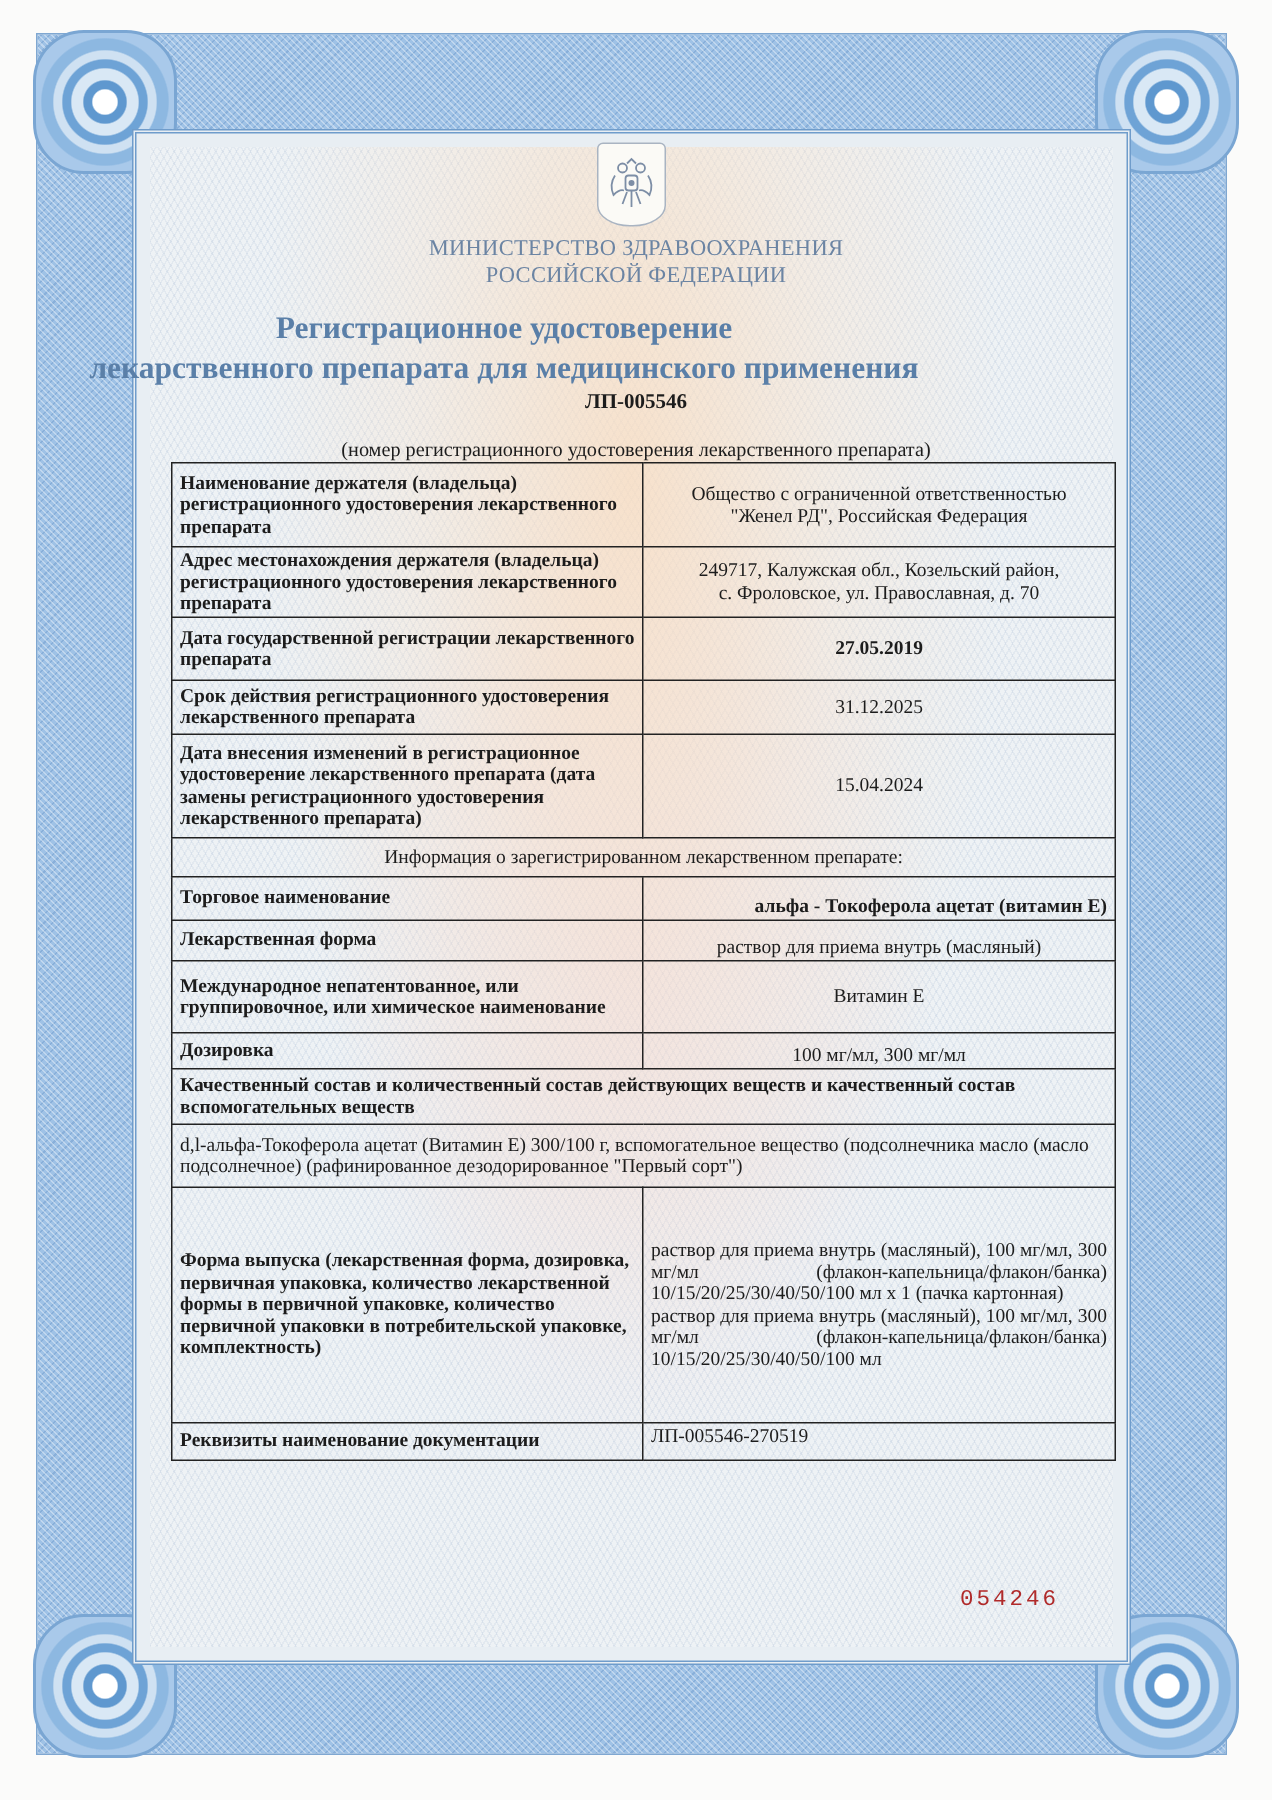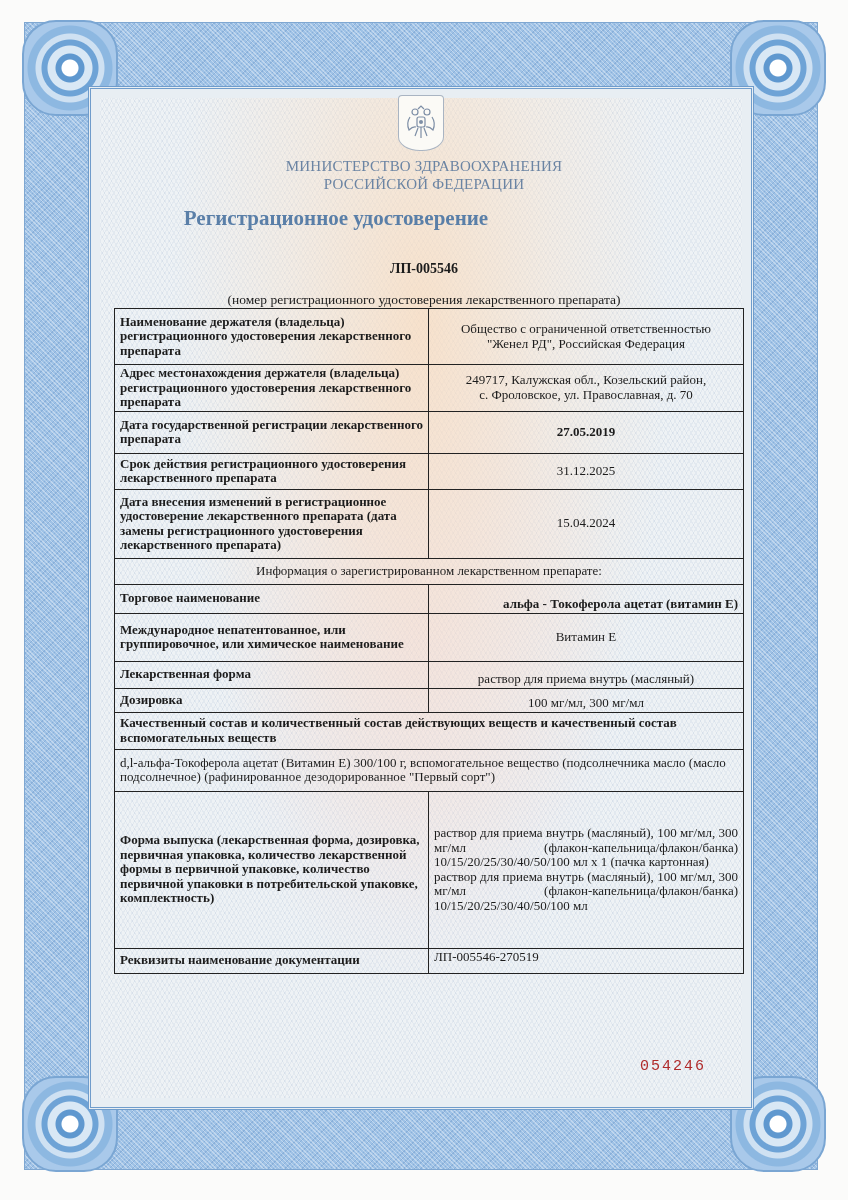--- a/index.html
+++ b/index.html
@@ -118,20 +118,21 @@
   </svg>
 </div>
 
 <div class="ministry">
   <div>МИНИСТЕРСТВО ЗДРАВООХРАНЕНИЯ</div>
   <div>РОССИЙСКОЙ ФЕДЕРАЦИИ</div>
 </div>
 
 <div class="title">
   <div>Регистрационное удостоверение</div>
+  <div>лекарственного препарата для медицинского применения</div>
 </div>
 
 <div class="reg-number">ЛП-005546</div>
 <div class="reg-number-caption">(номер регистрационного удостоверения лекарственного препарата)</div>
 
 <table class="cert">
   <colgroup>
       <col style="width:314px">
       <col style="width:315px">
     </colgroup>
@@ -162,27 +163,27 @@
     <td class="lbl">Дата внесения изменений в регистрационное удостоверение лекарственного препарата (дата замены регистрационного удостоверения лекарственного препарата)</td>
     <td class="val">15.04.2024</td>
   </tr>
   <tr style="height:26px">
     <td class="span-center" colspan="2">Информация о зарегистрированном лекарственном препарате:</td>
   </tr>
   <tr style="height:29px">
     <td class="lbl top">Торговое наименование</td>
     <td class="val bold" style="text-align:right;vertical-align:bottom">альфа - Токоферола ацетат (витамин Е)</td>
   </tr>
+  <tr style="height:27px">
+    <td class="lbl top">Лекарственная форма</td>
+    <td class="val" style="vertical-align:bottom">раствор для приема внутрь (масляный)</td>
+  </tr>
   <tr style="height:48px">
     <td class="lbl">Международное непатентованное, или группировочное, или химическое наименование</td>
     <td class="val">Витамин Е</td>
-  </tr>
-  <tr style="height:27px">
-    <td class="lbl top">Лекарственная форма</td>
-    <td class="val" style="vertical-align:bottom">раствор для приема внутрь (масляный)</td>
   </tr>
   <tr style="height:24px">
     <td class="lbl top">Дозировка</td>
     <td class="val" style="vertical-align:bottom">100 мг/мл, 300 мг/мл</td>
   </tr>
   <tr style="height:37px">
     <td class="lbl" colspan="2">Качественный состав и количественный состав действующих веществ и качественный состав вспомогательных веществ</td>
   </tr>
   <tr style="height:42px">
     <td class="span-left" colspan="2">d,l-альфа-Токоферола ацетат (Витамин Е) 300/100 г, вспомогательное вещество (подсолнечника масло (масло подсолнечное) (рафинированное дезодорированное "Первый сорт")</td>

